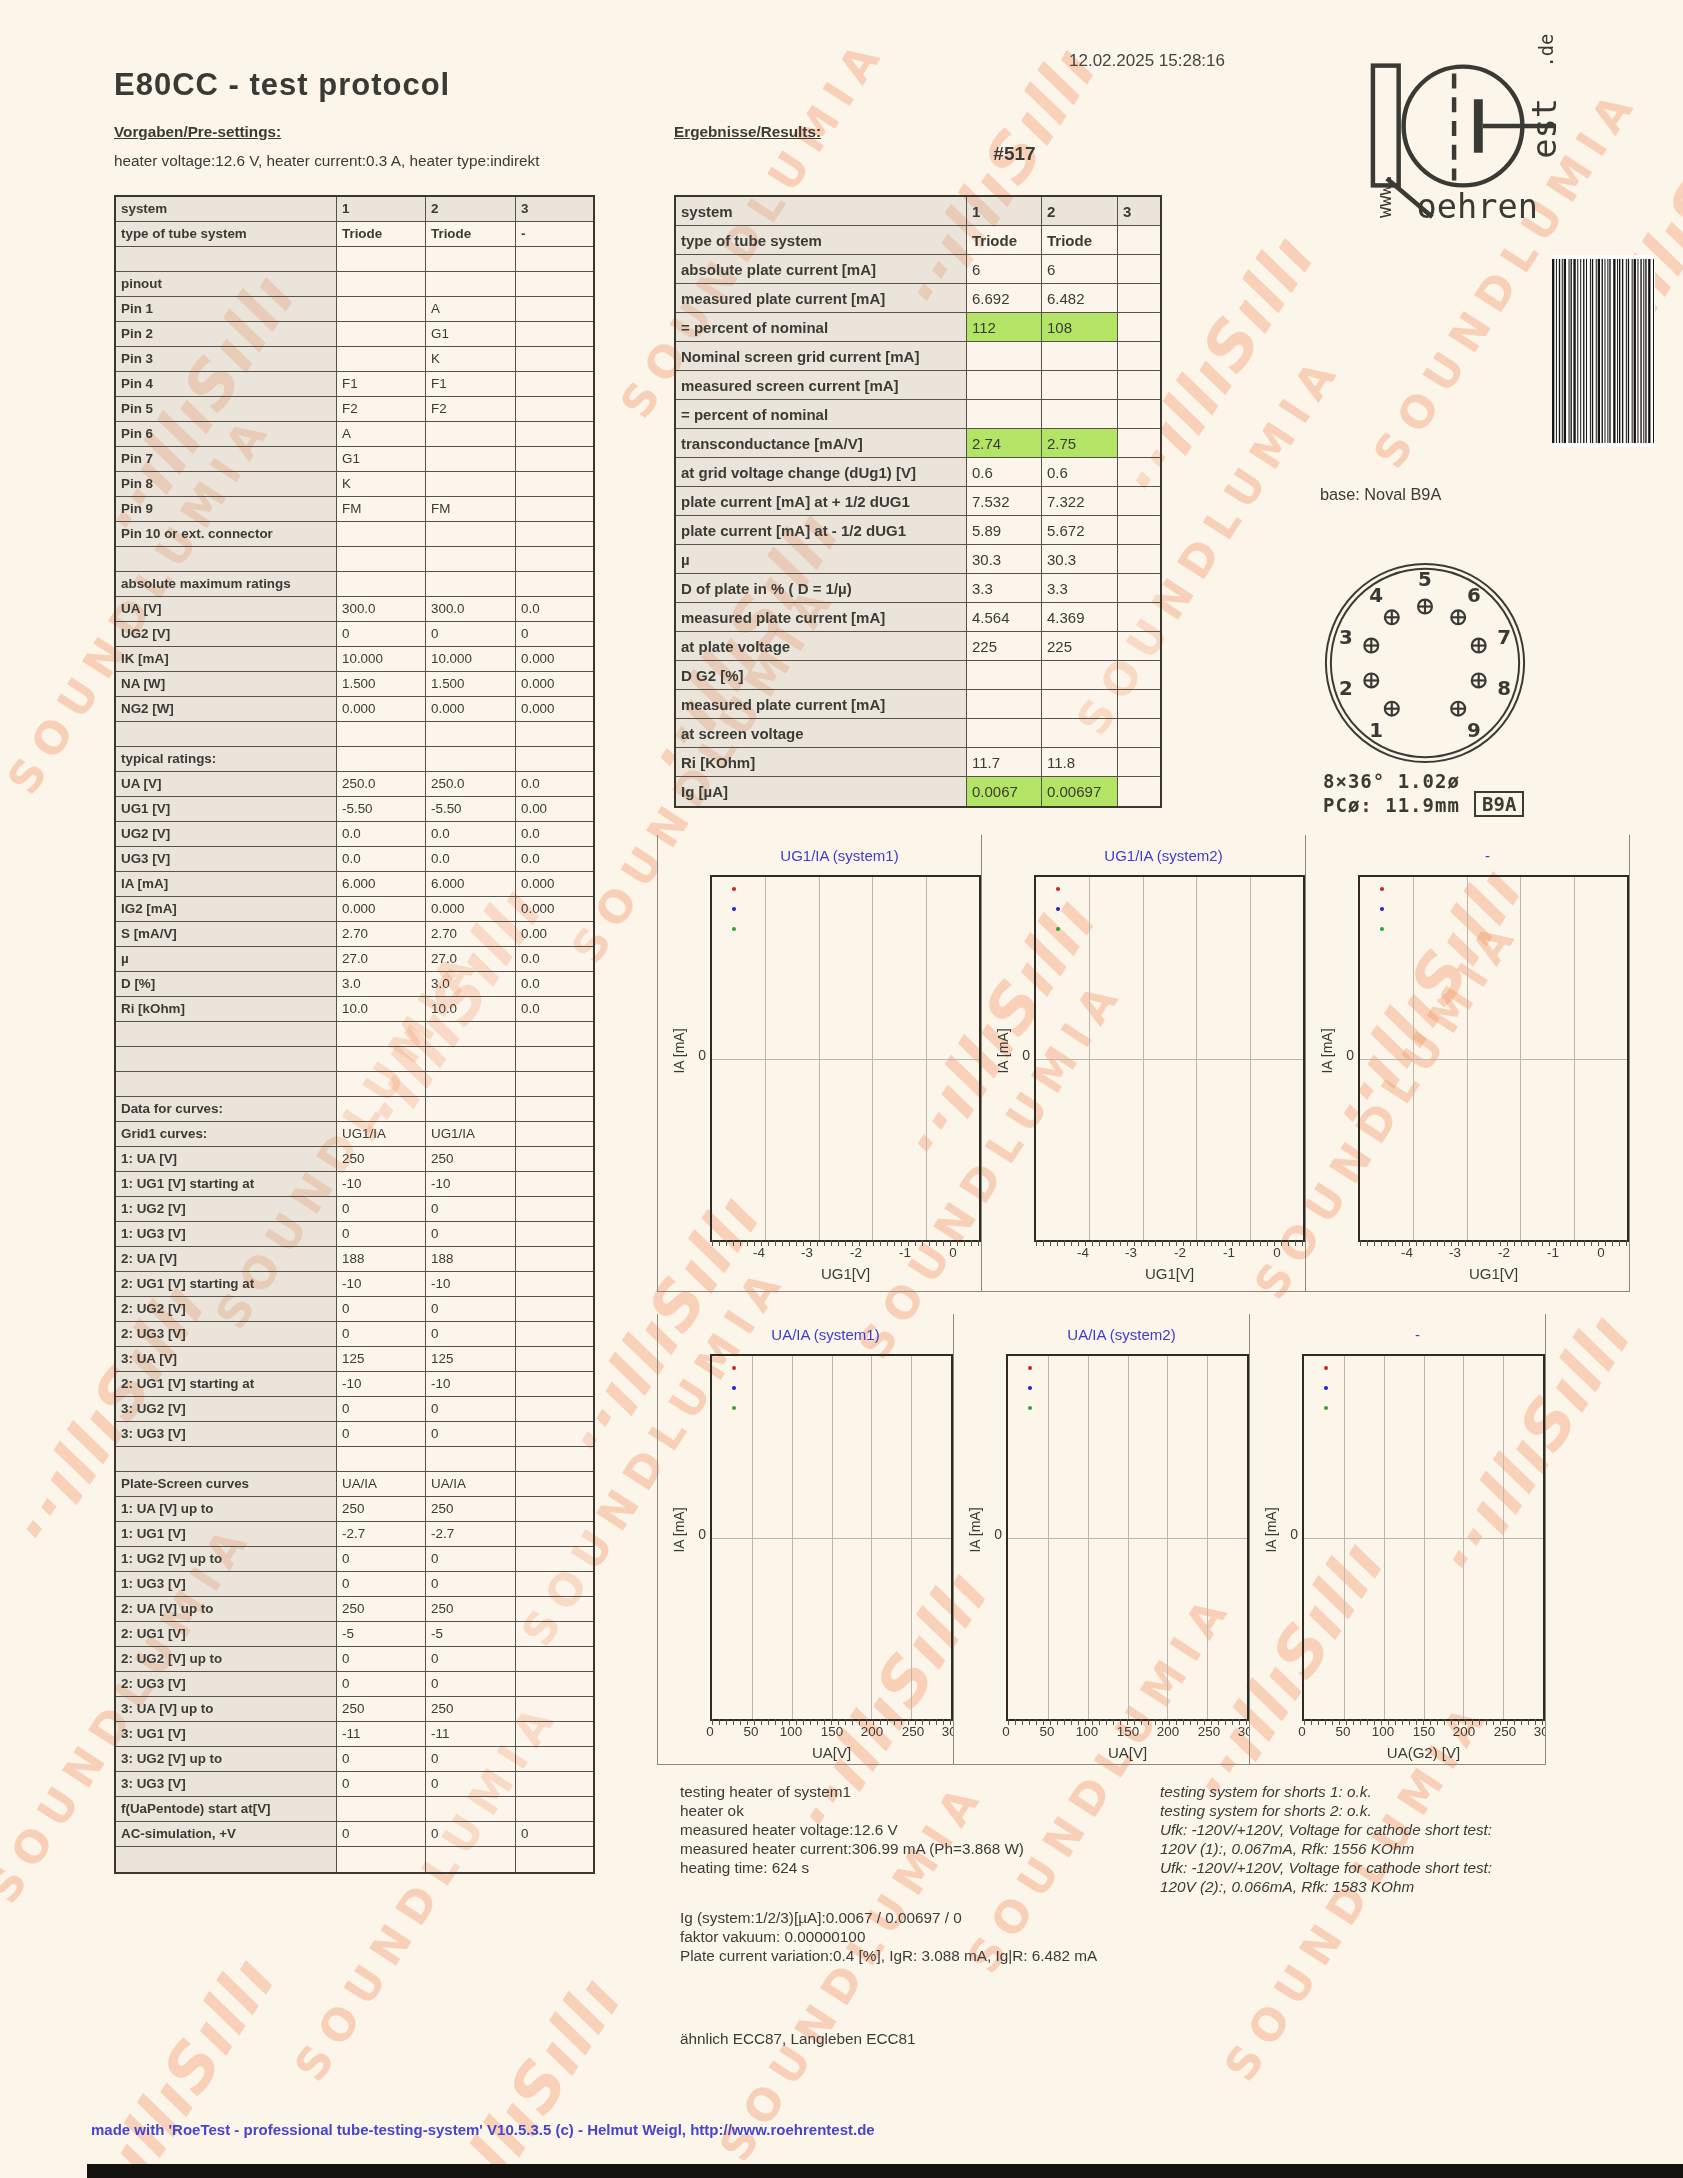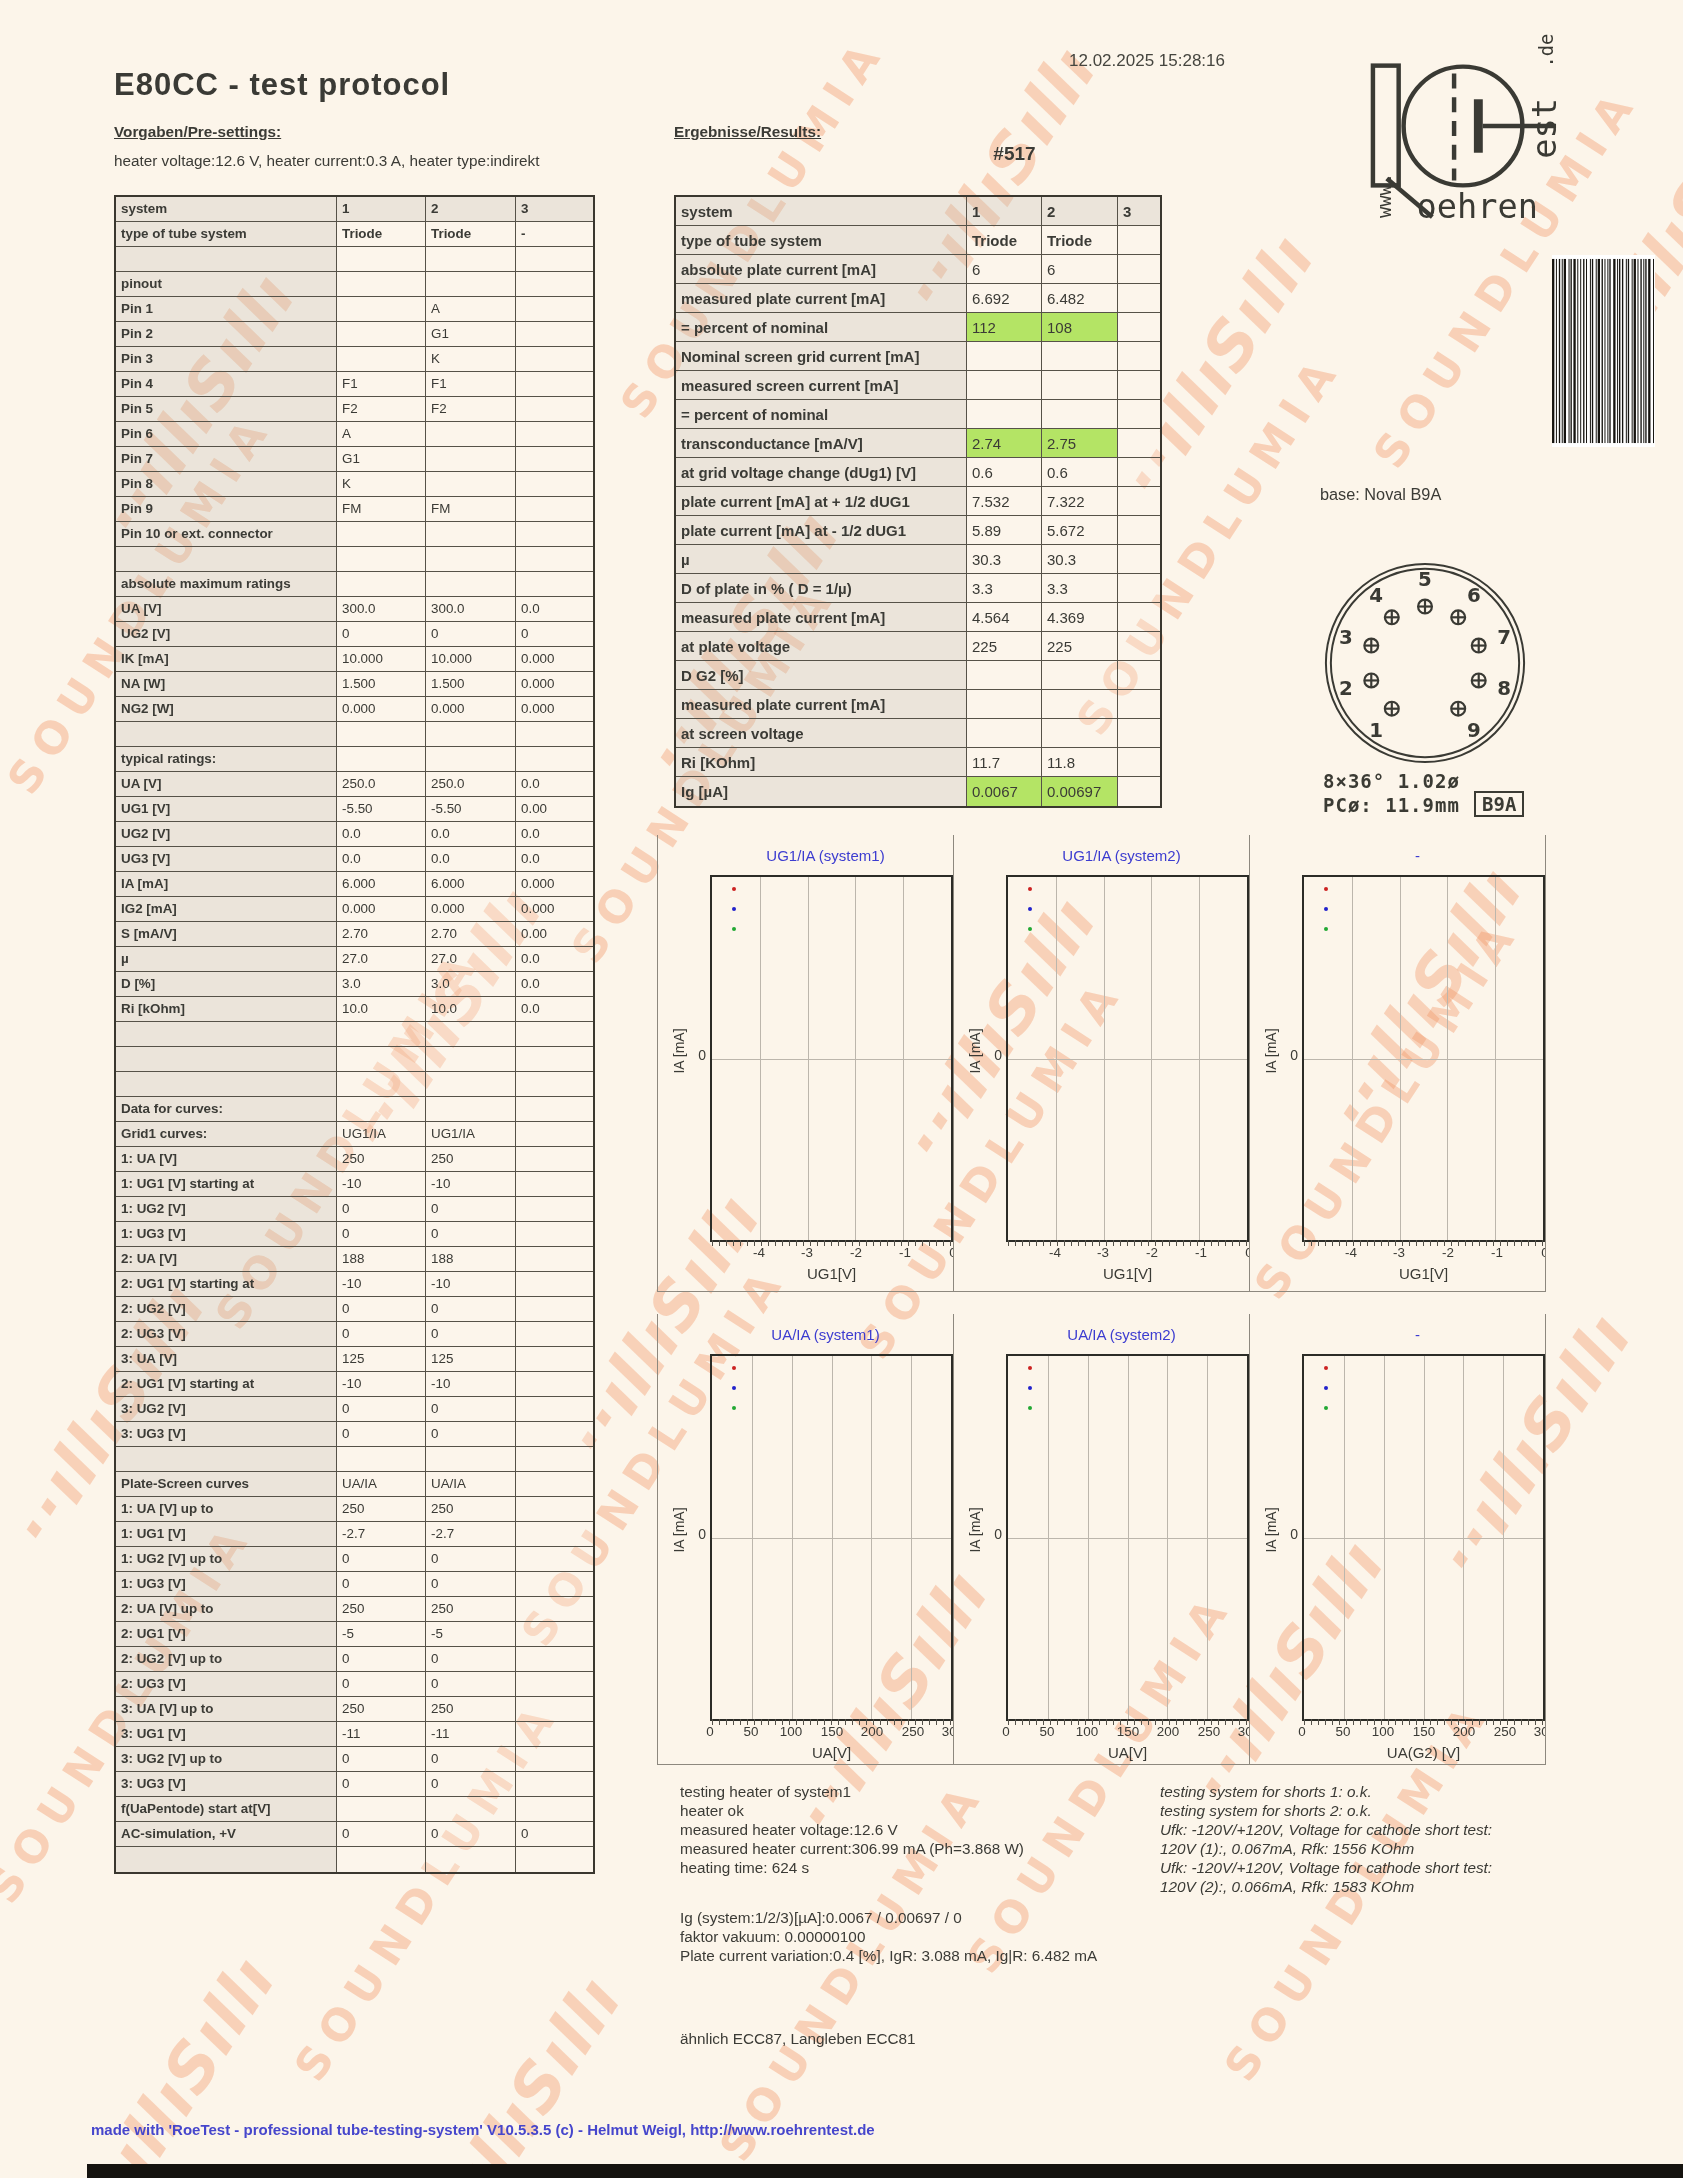--- a/index.html
+++ b/index.html
@@ -50,21 +50,21 @@
   .mono{font-family:"DejaVu Sans Mono",monospace;font-weight:bold;color:#3b3b34;}
   #base-dims{left:1323px;top:770px;font-size:19px;letter-spacing:1px;}
   #base-pcd{left:1323px;top:794px;font-size:19px;letter-spacing:1px;}
   #socket-badge{left:1474px;top:791px;font-size:19px;border:2px solid #3b3b34;padding:0px 6px;}
   
   .chart-row{position:absolute;left:657px;display:flex;}
   #chart-row-0{top:835px;}
   #chart-row-1{top:1314px;}
   .cpanel{position:relative;width:295px;overflow:hidden;border-right:1px solid #8d887e;border-bottom:1px solid #8d887e;}
   .cpanel.first{border-left:1px solid #8d887e;}
-  #chart-row-0 .cpanel{height:456px;}
+  #chart-row-0 .cpanel{height:456px;padding-left:28px;}
   #chart-row-1 .cpanel{height:450px;}
   .ctitle{position:absolute;left:40px;right:0;top:12px;text-align:center;font-size:15px;color:#3c3cd0;}
   .plot{position:absolute;left:52px;right:0;top:40px;height:363px;border:2px solid #2c2c27;}
   .gv{position:absolute;top:0;bottom:0;width:1px;background:#bcb6ac;}
   .gh{position:absolute;left:0;right:0;top:50%;height:1px;background:#bcb6ac;}
   .ldot{position:absolute;width:4px;height:4px;border-radius:50%;}
   .mticks{position:absolute;left:54px;right:0;top:405px;height:6px;
           background:repeating-linear-gradient(90deg,#55524a 0 1px,transparent 1px 7px);}
   .ylab{position:absolute;left:-24px;top:208px;width:89px;text-align:center;font-size:14px;
         transform:rotate(-90deg);color:#3b3b36;}

